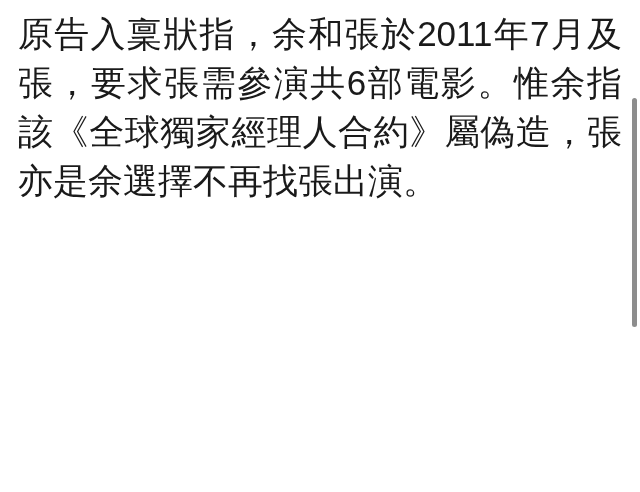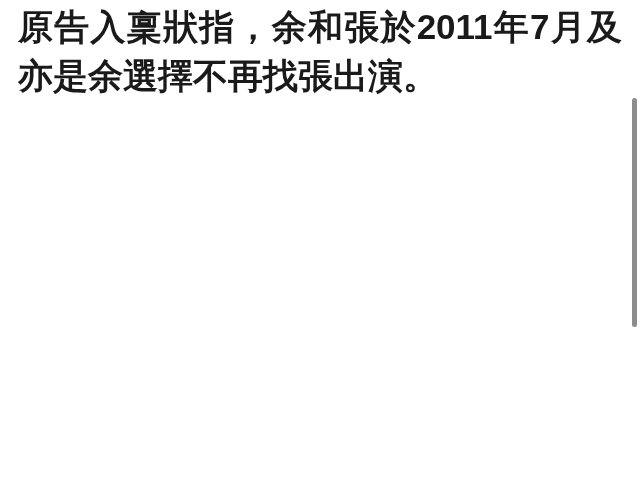--- a/index.html
+++ b/index.html
@@ -8,25 +8,25 @@
     width: 640px;
     height: 492px;
     overflow: hidden;
     background: #ffffff;
   }
   .article {
     position: absolute;
     top: 0;
     left: 0;
     width: 604px;
-    padding: 2px 18px 0 18px;
+    padding: 9px 18px 0 18px;
     font-family: "Liberation Sans", sans-serif;
     font-size: 35px;
     line-height: 49px;
-    font-weight: 700;
+    font-weight: 400;
     color: #1a1a1a;
     letter-spacing: 0;
   }
   .line {
     text-align: justify;
     text-align-last: justify;
     height: 49px;
     overflow: hidden;
     white-space: nowrap;
   }
@@ -42,16 +42,18 @@
     height: 229px;
     border-radius: 3px;
     background: #8d8d8d;
   }
 </style>
 </head>
 <body>
 
 <div class="article" style="color: rgb(26, 26, 26);">
   <div class="line">原告入稟狀指，余和張於2011年7月及</div>
+  <div class="line">張，要求張需參演共6部電影。惟余指</div>
+  <div class="line">該《全球獨家經理人合約》屬偽造，張</div>
   <div class="line last">亦是余選擇不再找張出演。</div>
 </div>
 
 <div class="scrollbar-thumb" style="background: rgb(141, 141, 141);"></div>
 
 </body></html>

